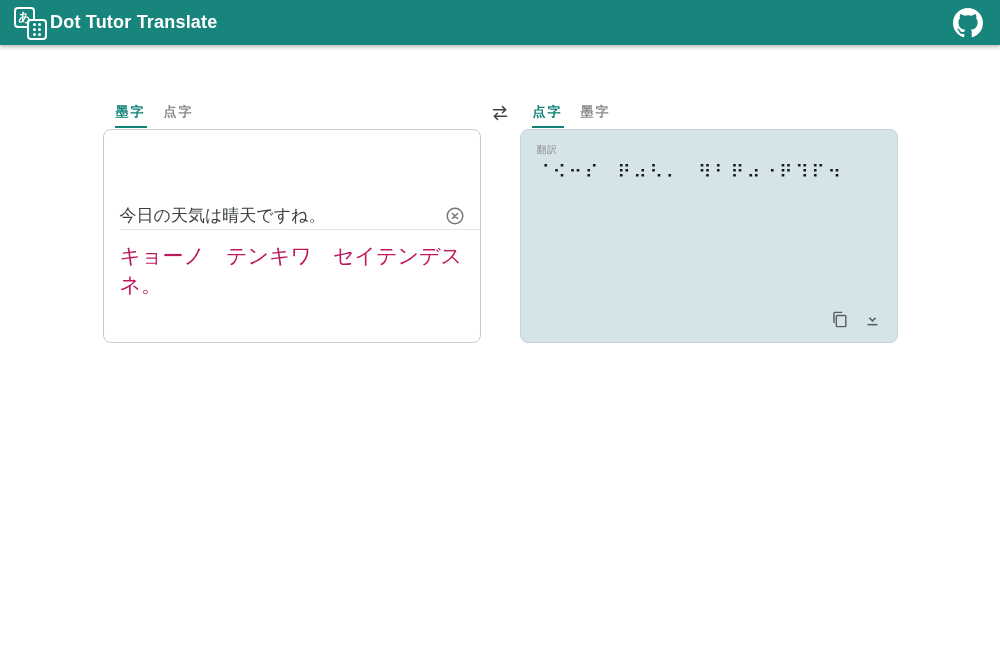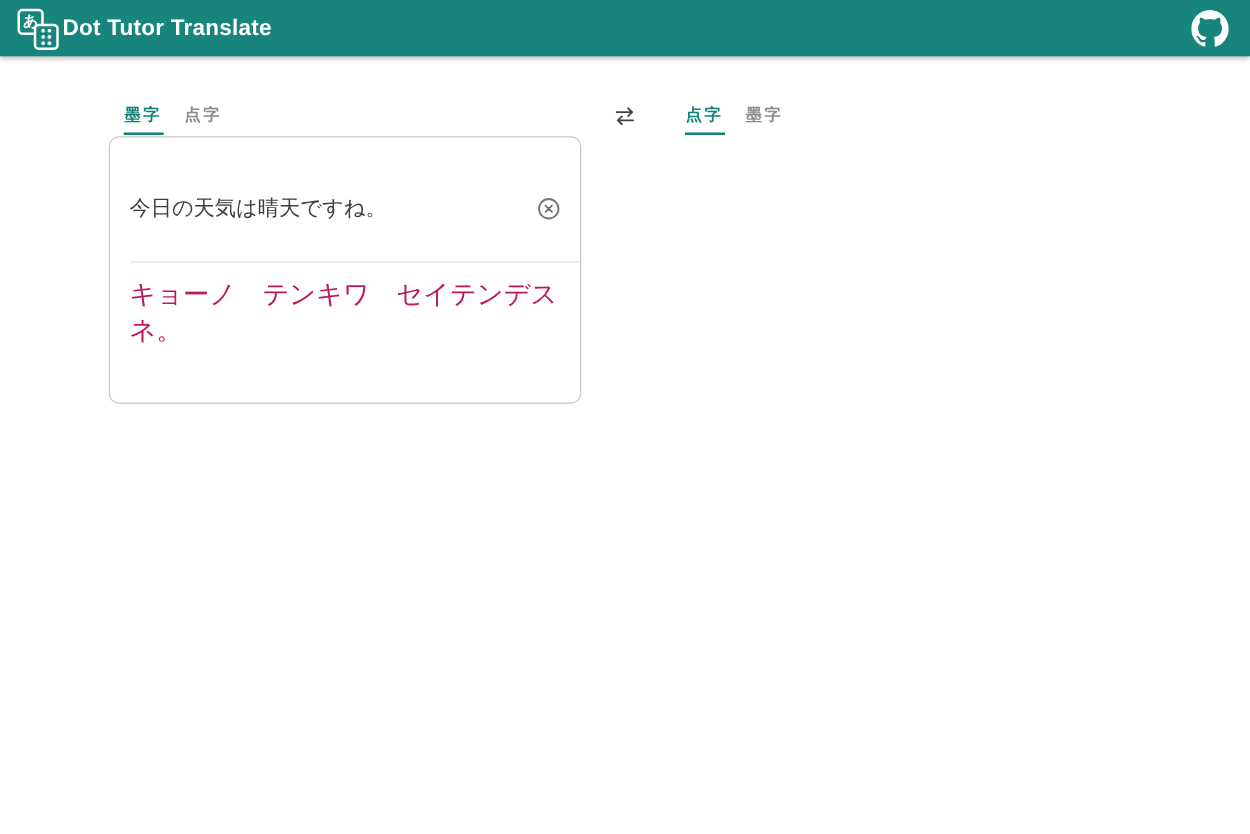--- a/index.html
+++ b/index.html
@@ -25,38 +25,38 @@
     display: grid; grid-template-columns: repeat(2, 3px); grid-template-rows: repeat(3, 3px);
     gap: 2px; place-content: center;
   }
   .logo-front .dot { width: 3px; height: 3px; border-radius: 50%; background: #fff; }
   .app-title { color: #fff; font-size: 18px; font-weight: bold; letter-spacing: 0.2px; }
   .header-spacer { flex: 1; }
   .github-btn { background: none; border: none; cursor: pointer; width: 32px; height: 32px;
     display: flex; align-items: center; justify-content: center; }
 
   
-  .main { display: flex; justify-content: center; margin-top: 36px; gap: 16px; }
+  .main { display: flex; justify-content: center; margin-top: 56px; }
   .col { width: 378px; }
   .mid-col { width: 39px; display: flex; justify-content: center; align-items: flex-start; padding-top: 3px; }
 
   .tabbar { display: flex; gap: 16px; padding-left: 12px; height: 28px; align-items: flex-start; }
   .tab {
     background: none; border: none; cursor: pointer;
     font-family: inherit; font-size: 13px; font-weight: bold; letter-spacing: 2px;
     color: #8a8a8a; padding: 2px 1px 5px;
   }
   .tab.active { color: #0E8276; border-bottom: 2px solid #0E8276; }
 
   .card { height: 214px; border-radius: 8px; position: relative; }
   .input-card { background: #fff; border: 1px solid #c9c9c9; }
   .output-card { background: #D5E4E8; border: 1px solid #c6d6da; }
 
   
-  .input-row { display: flex; align-items: center; padding: 16px 12px 0 16px; height: 99px; }
+  .input-row { display: flex; align-items: flex-end; padding: 16px 12px 0 16px; height: 99px; }
   .input-text { flex: 1; font-size: 17px; color: #3c4043; line-height: 1.45; border: none;
     outline: none; background: transparent; resize: none; font-family: inherit; }
   .clear-btn { background: none; border: none; cursor: pointer; padding: 2px; margin-top: -1px; }
   .divider { border-top: 1px solid #e4e4e4; margin-left: 16px; }
   .wakachi { padding: 6px 16px 0; }
   .mini-label { font-size: 10px; color: #8f8f8f; letter-spacing: 0.5px; }
   .kana-text { font-size: 21px; color: #be185d; margin-top: 5px; line-height: 1.4; }
 
   
   .output-inner { padding: 13px 16px 0; }
@@ -130,15 +130,39 @@
         </svg>
       </span>
     </button>
   </div>
 
   <div class="col">
     <div class="tabbar">
       <button class="tab active">点字</button>
       <button class="tab">墨字</button>
     </div>
+    <div class="card output-card">
+      <div class="output-inner">
+        <div class="mini-label">翻訳</div>
+        <div class="braille-text">⠈⠪⠒⠎⠀⠟⠴⠣⠄⠀⠻⠃⠟⠴⠐⠟⠹⠏⠲</div>
+      </div>
+      <div class="output-actions">
+        <button class="icon-btn">
+          <span>
+            <svg width="19" height="19" viewBox="0 0 24 24" fill="none" stroke="#545F62" stroke-width="1.8" stroke-linejoin="round">
+              <rect x="8" y="7" width="12" height="14" rx="1"></rect>
+              <path d="M5 16.5V4a1 1 0 0 1 1-1h9.5"></path>
+            </svg>
+          </span>
+        </button>
+        <button class="icon-btn">
+          <span>
+            <svg width="17" height="17" viewBox="0 0 24 24" fill="#545F62">
+              <path d="M12 3v9.2l-3.5-3.5-1.7 1.7L12 15.6l5.2-5.2-1.7-1.7L12 12.2V3h0z"></path>
+              <rect x="5" y="18.2" width="14" height="2.2"></rect>
+            </svg>
+          </span>
+        </button>
+      </div>
+    </div>
   </div>
 
 </main>
 
 </body></html>

